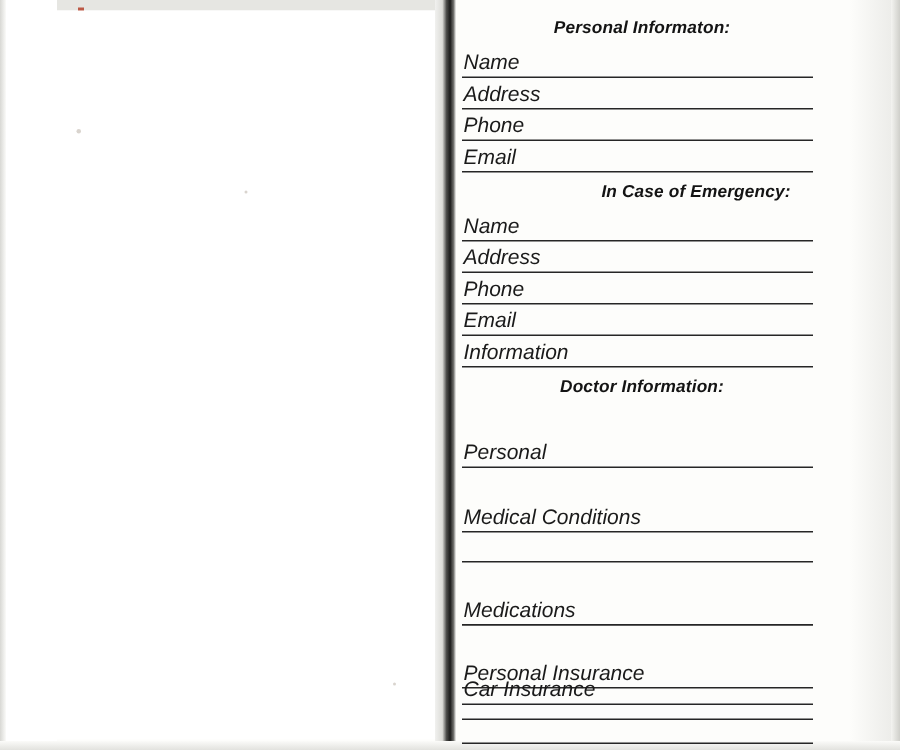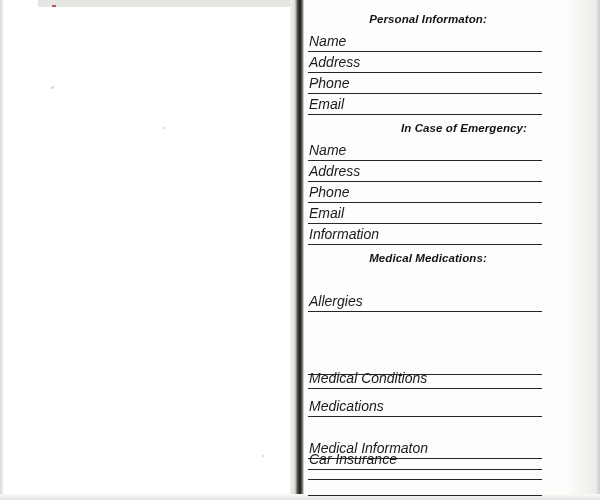--- a/index.html
+++ b/index.html
@@ -181,37 +181,37 @@
     <div class="field" style="top:181px">
       <span class="label">Phone</span>
     </div>
     <div class="field" style="top:202px">
       <span class="label">Email</span>
     </div>
     <div class="field" style="top:223px">
       <span class="label">Information</span>
     </div>
 
-    <div class="section-title t3">Medical Medications:</div>
+    <div class="section-title t3">Doctor Information:</div>
 
     <div class="field" style="top:290px">
-      <span class="label">Allergies</span>
-    </div>
-    <div class="field" style="top:367px">
+      <span class="label">Personal</span>
+    </div>
+    <div class="field" style="top:333px">
       <span class="label">Medical Conditions</span>
     </div>
     <div class="blank-line" style="top:374px"></div>
 
     <div class="field" style="top:395px">
       <span class="label">Medications</span>
     </div>
     <div class="blank-line" style="top:416px"></div>
 
     <div class="field" style="top:437px">
-      <span class="label">Medical Informaton</span>
+      <span class="label">Personal Insurance</span>
     </div>
     <div class="field" style="top:448px">
       <span class="label">Car Insurance</span>
     </div>
     <div class="blank-line" style="top:479px"></div>
     <div class="blank-line" style="top:495px"></div>
 
   </div>
 </div>
 

